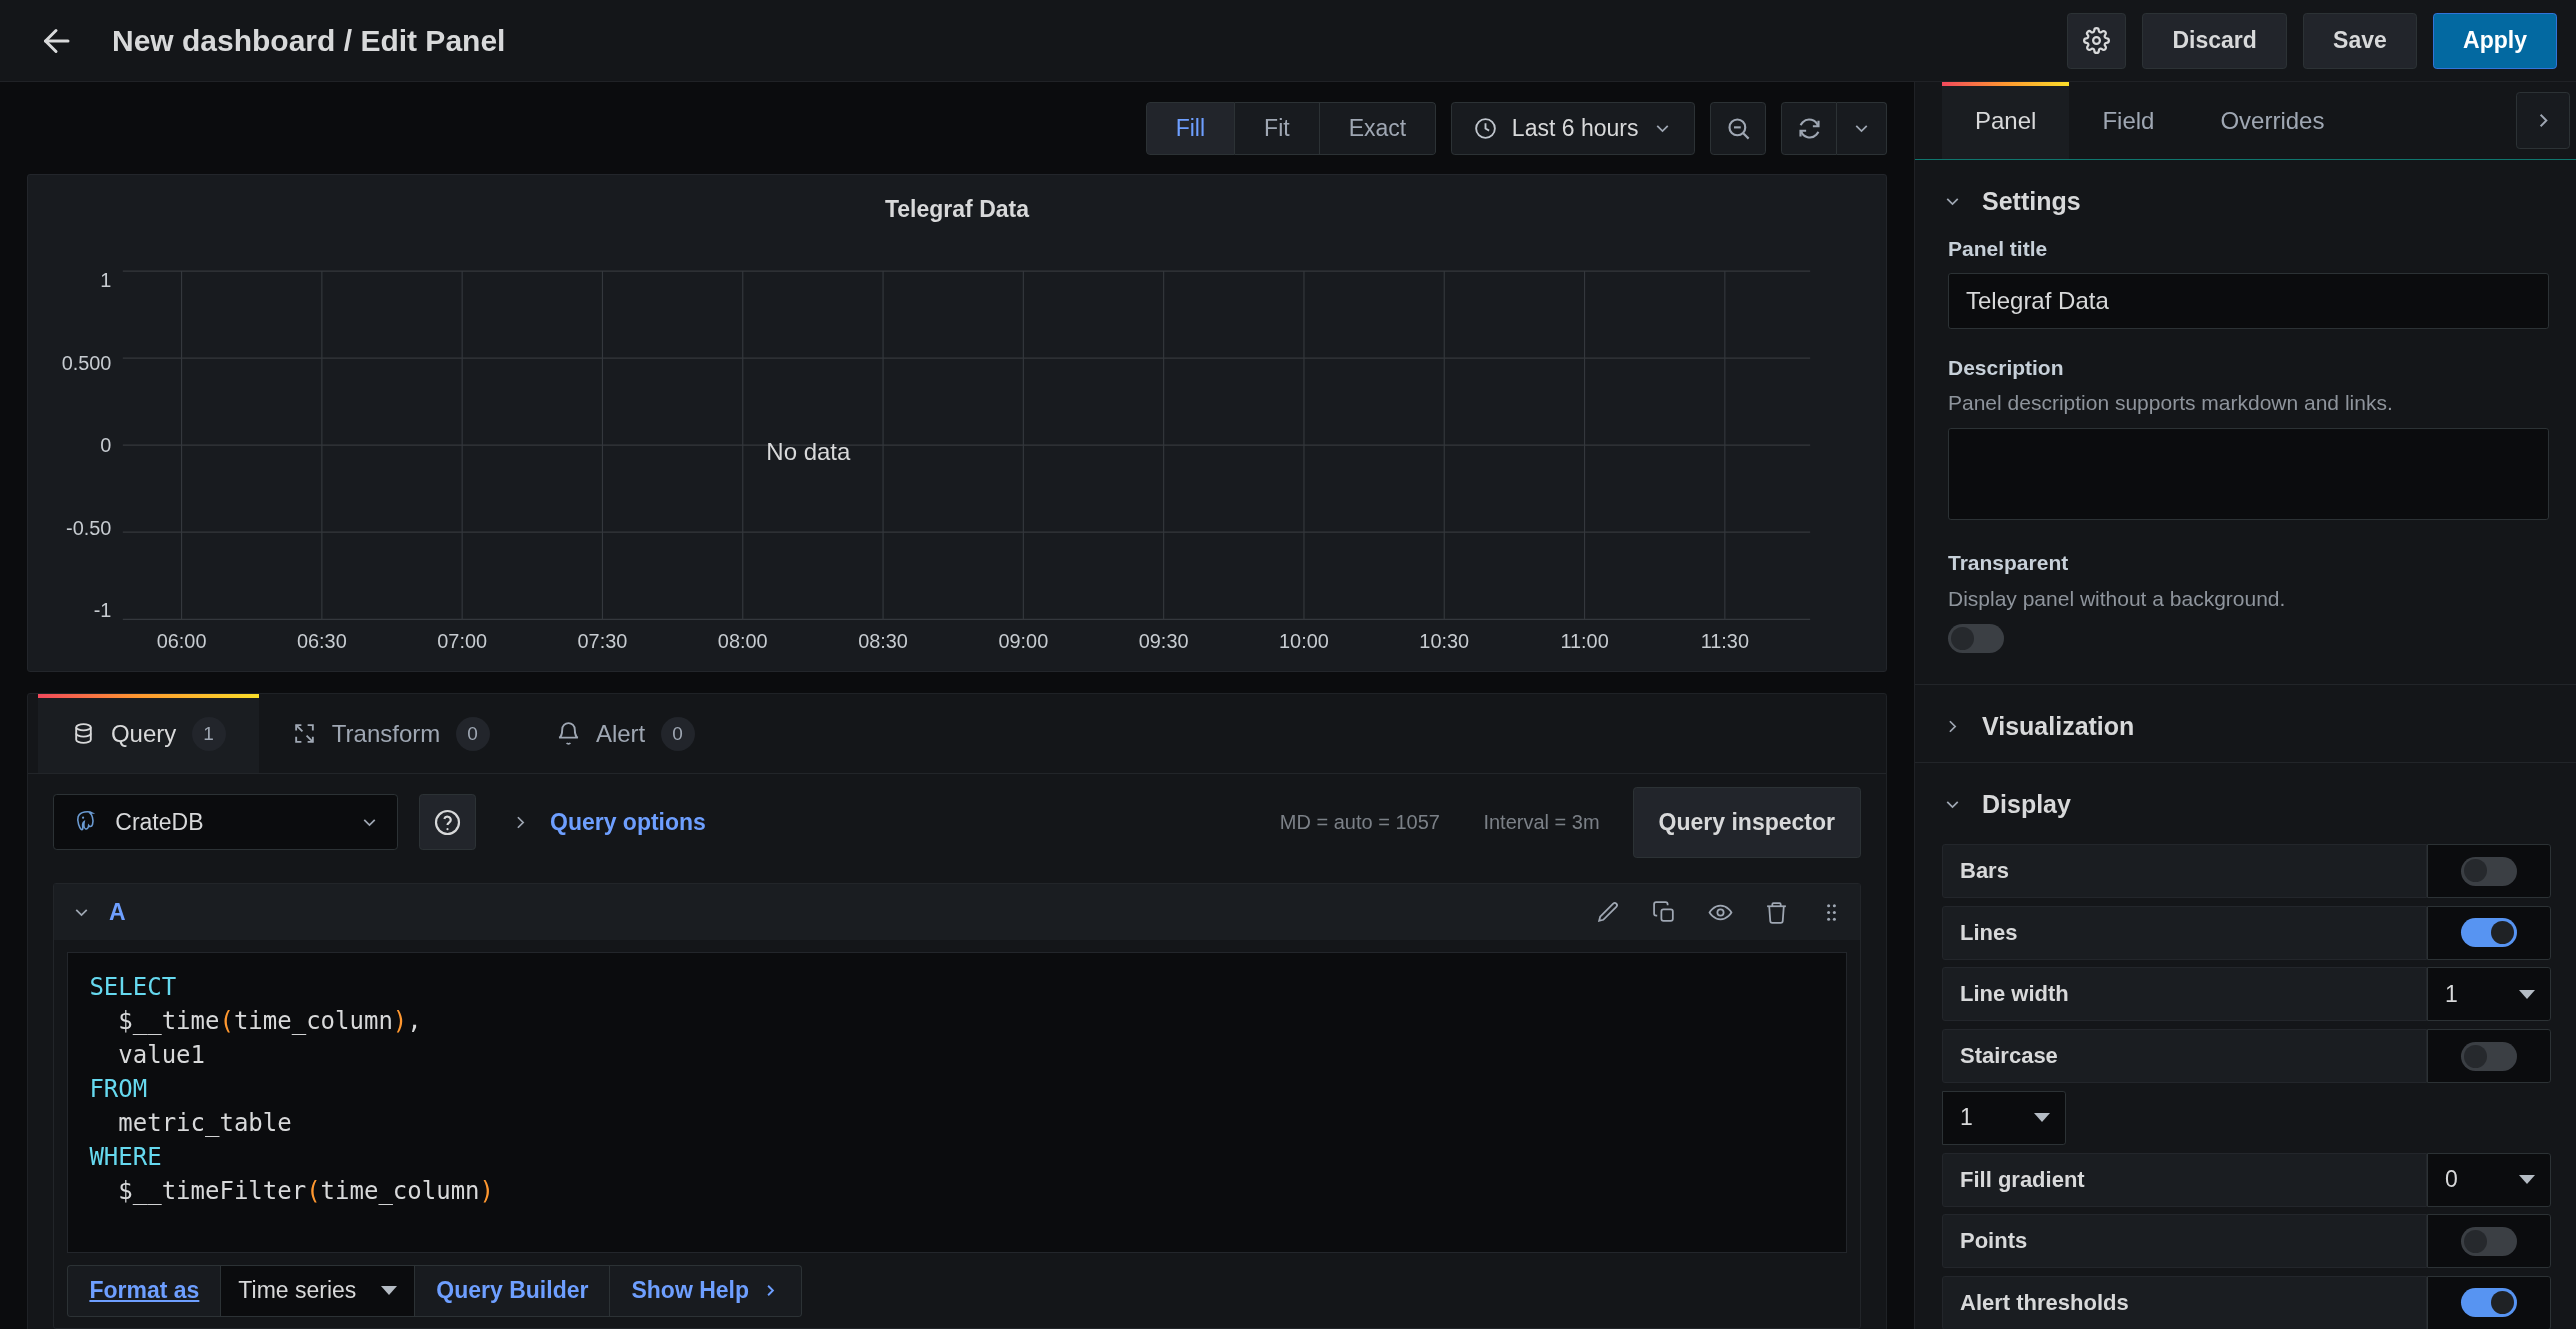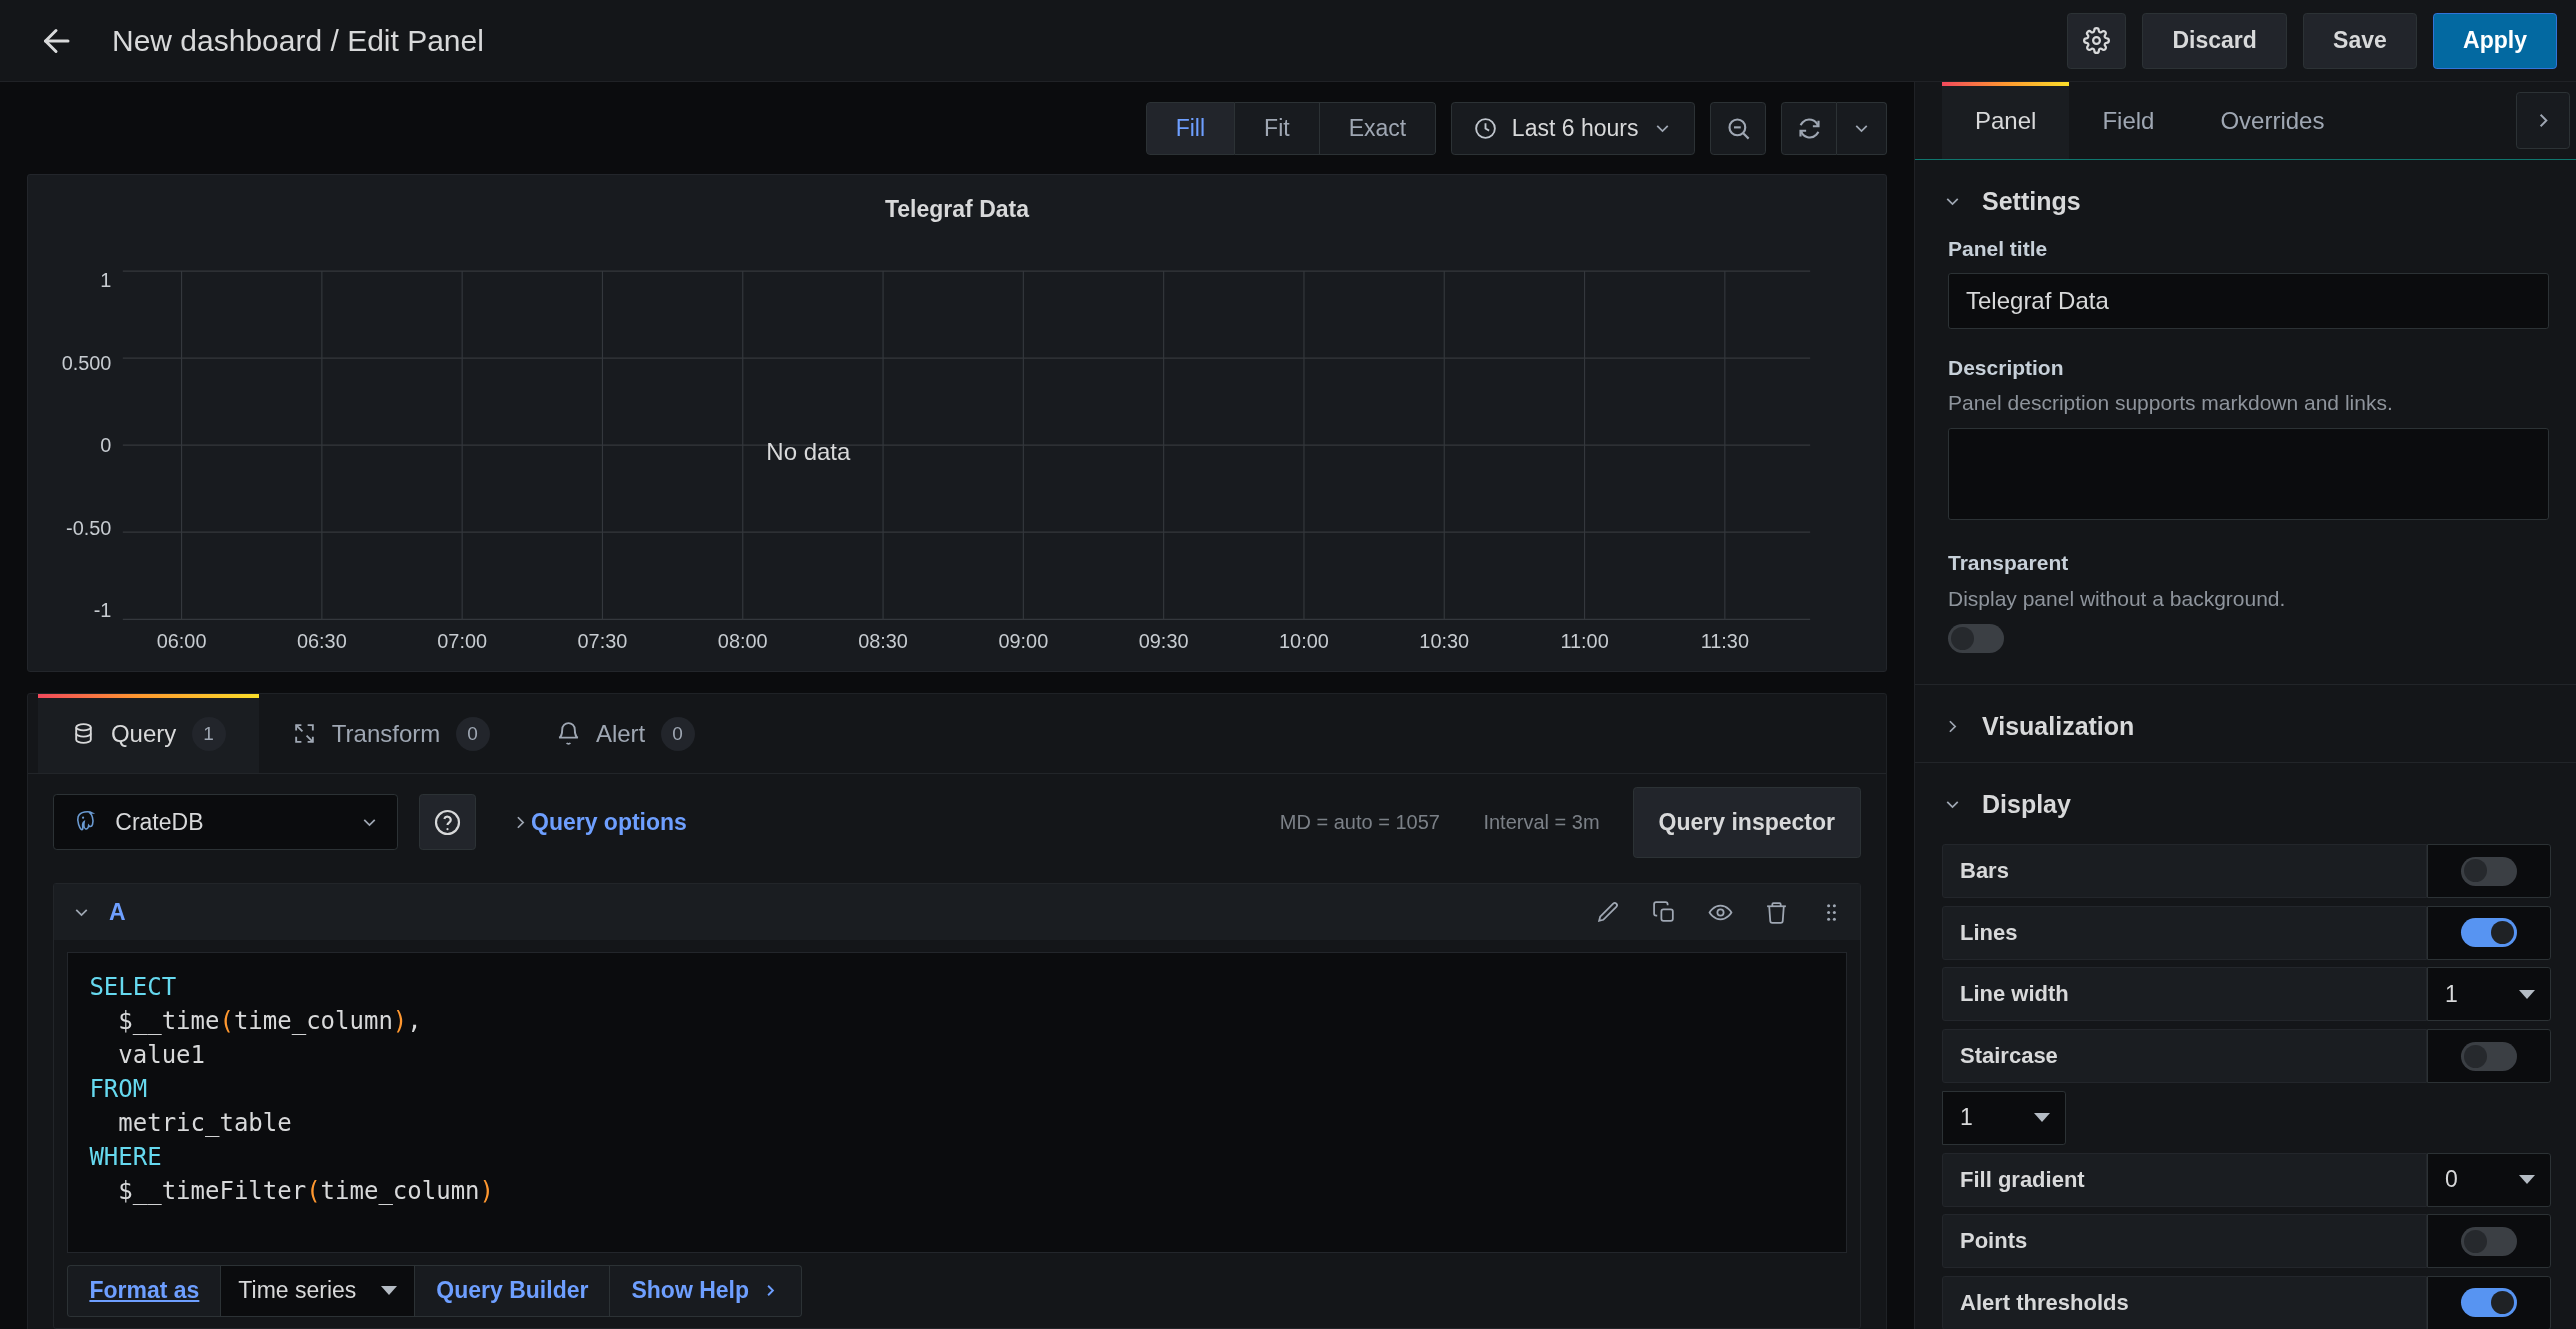--- a/index.html
+++ b/index.html
@@ -20,21 +20,21 @@
     display: flex; align-items: center;
     padding: 0 19px 0 31px;
   }
   .back-btn {
     width: 50px; height: 50px; flex: none;
     display: flex; align-items: center; justify-content: center;
     color: #d8d9da; cursor: pointer; border-radius: 2.9px;
   }
   .page-title {
     font-size: 30px; color: #d8d9da; margin-left: 31px;
-    font-weight: 400; white-space: nowrap;
+    font-weight: 700; white-space: nowrap;
   }
   .topbar-spacer { flex: 1 1 auto; }
   .topbar-actions { display: flex; align-items: center; gap: 16.3px; }
   .tb-btn {
     height: 56px; border-radius: 3.8px;
     background: #22252b; border: 1px solid #2c3235;
     color: #d8d9da; font-size: 23px; font-weight: 600;
     display: flex; align-items: center; justify-content: center;
     padding: 0 29px; cursor: pointer; white-space: nowrap;
   }
@@ -133,21 +133,21 @@
     color: #d8d9da; font-size: 23px; cursor: pointer;
   }
   .ds-select .caret { margin-left: auto; color: #9fa7b3; }
   .help-btn {
     width: 57px; height: 56px; margin-left: 21px;
     background: #22252b; border: 1px solid #2c3235; border-radius: 3.8px;
     display: flex; align-items: center; justify-content: center;
     color: #d8d9da; cursor: pointer;
   }
   .qopts {
-    display: flex; align-items: center; 
+    display: flex; align-items: center; gap: 19px;
     margin-left: 34px; cursor: pointer;
   }
   .qopts .lbl { color: #6e9fff; font-size: 23px; font-weight: 600; }
   .qopts .chev { color: #9fa7b3; }
   .ds-spacer { flex: 1 1 auto; }
   .meta { color: #7b8087; font-size: 20px; margin-right: 33px; white-space: nowrap; }
   .meta span { margin-left: 38px; }
   .meta span:first-child { margin-left: 0; }
   .inspector-btn {
     height: 71px; padding: 0 25px;

